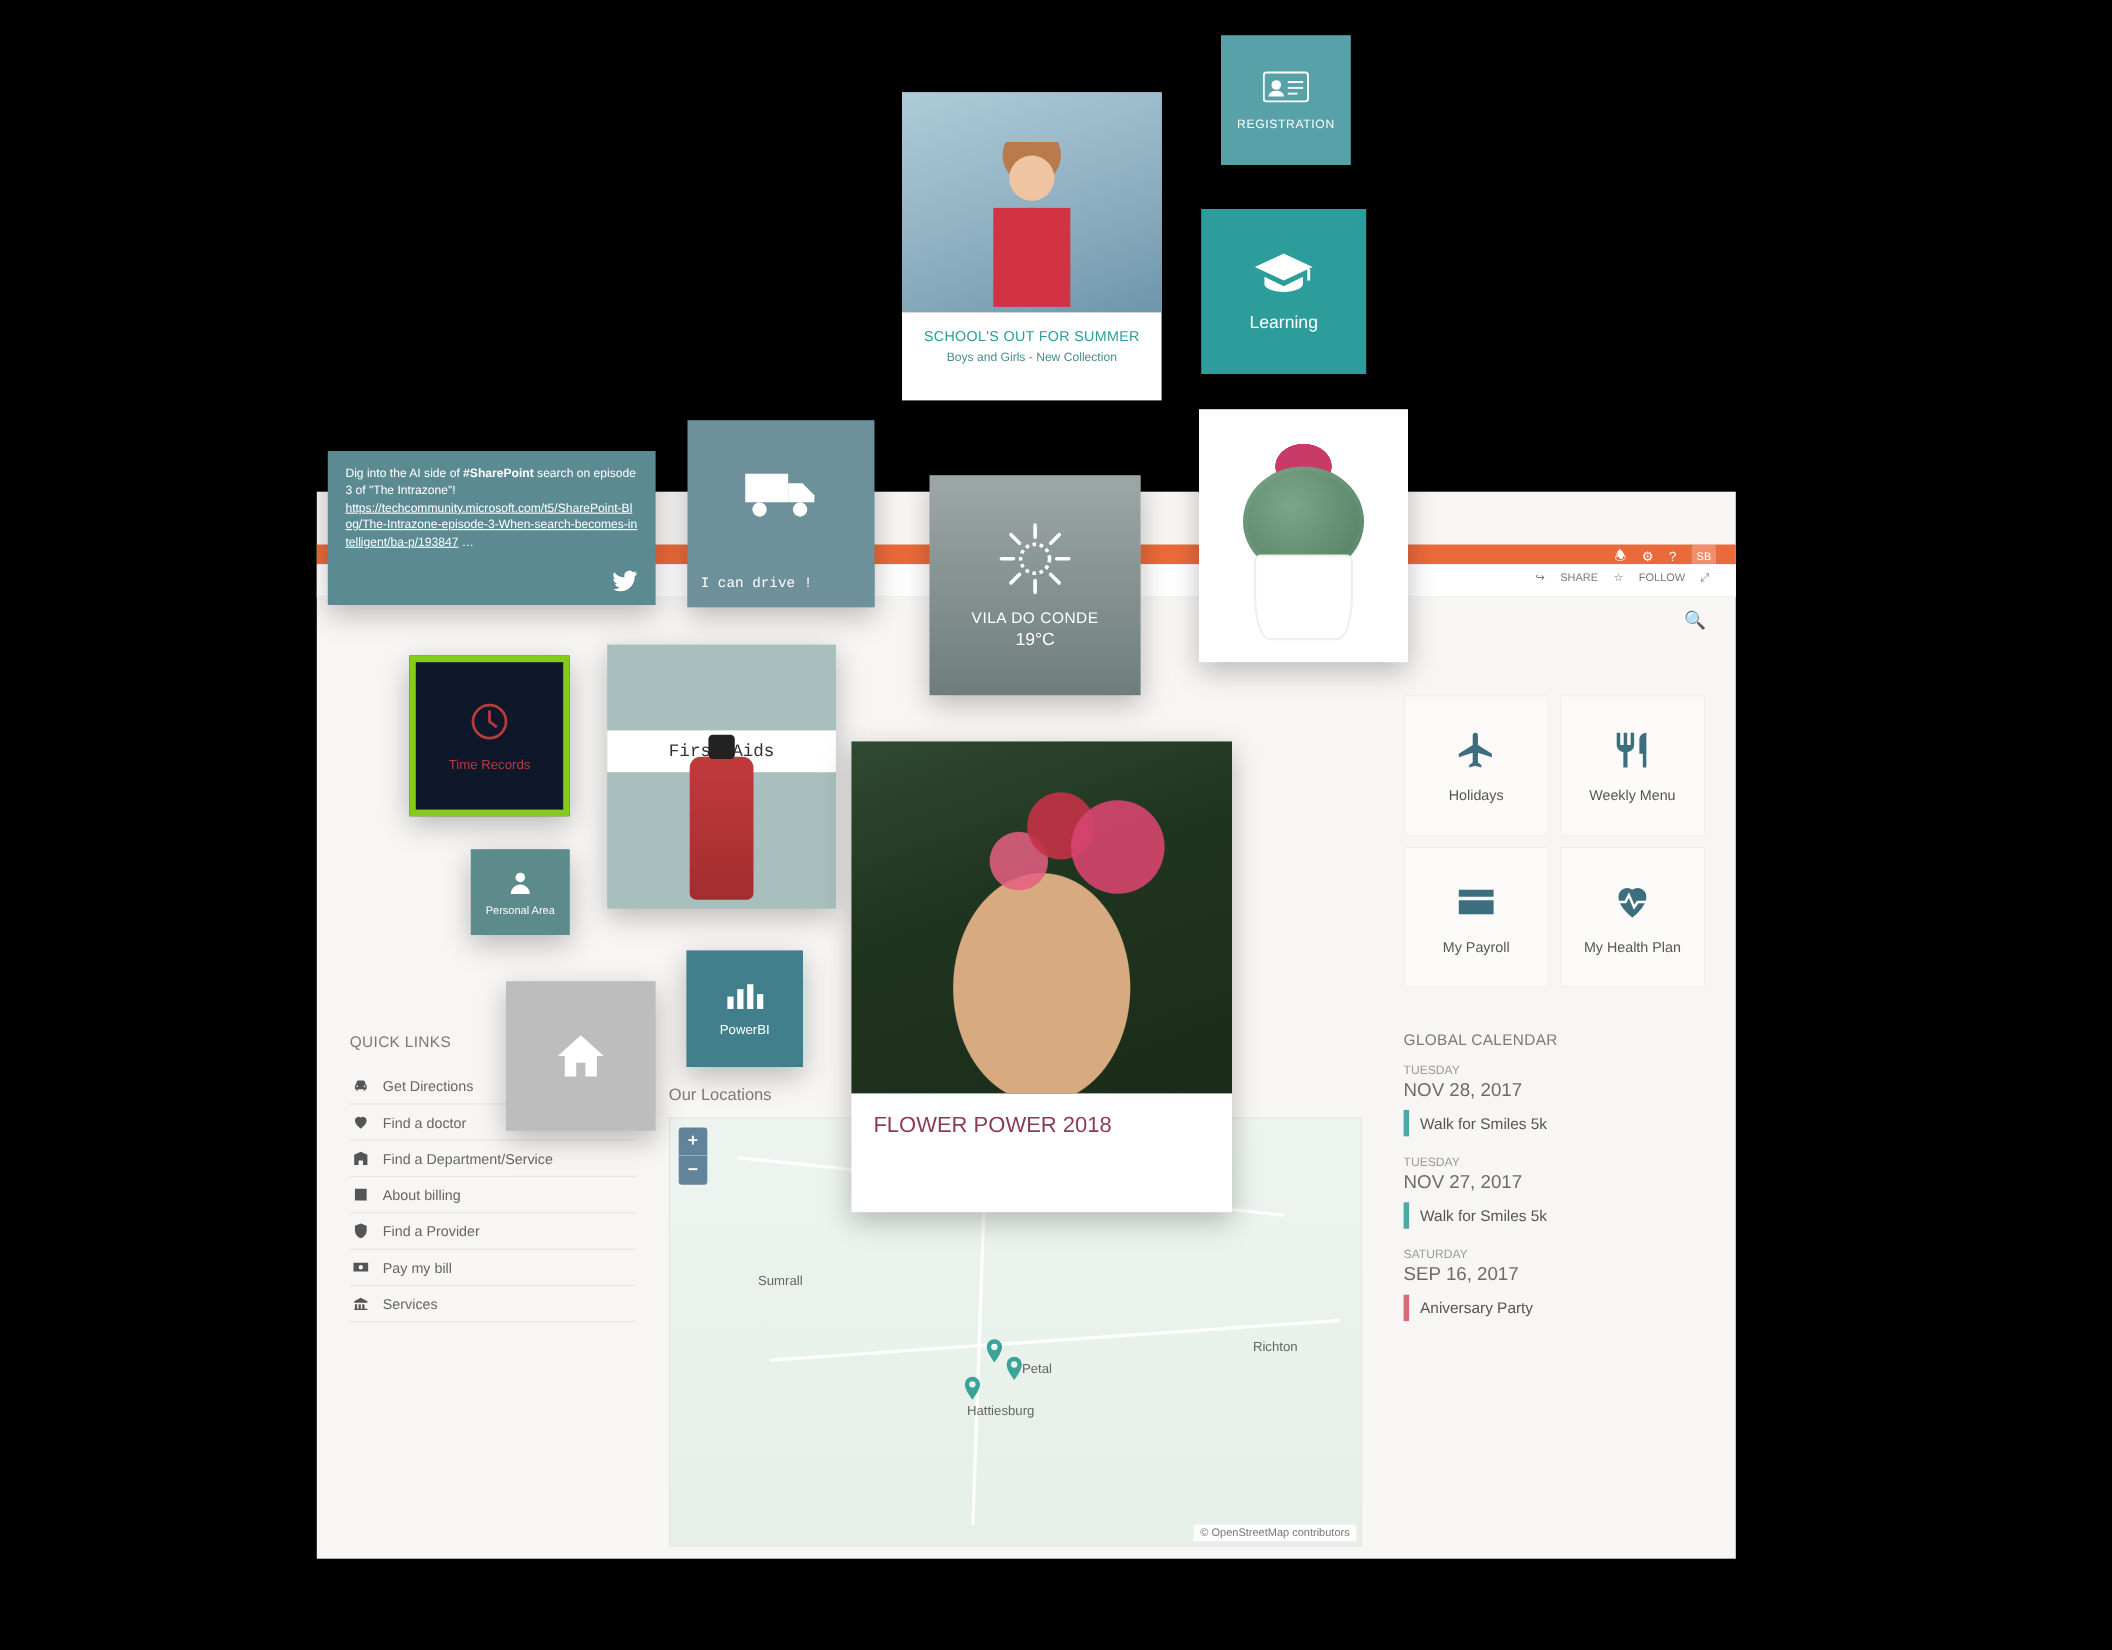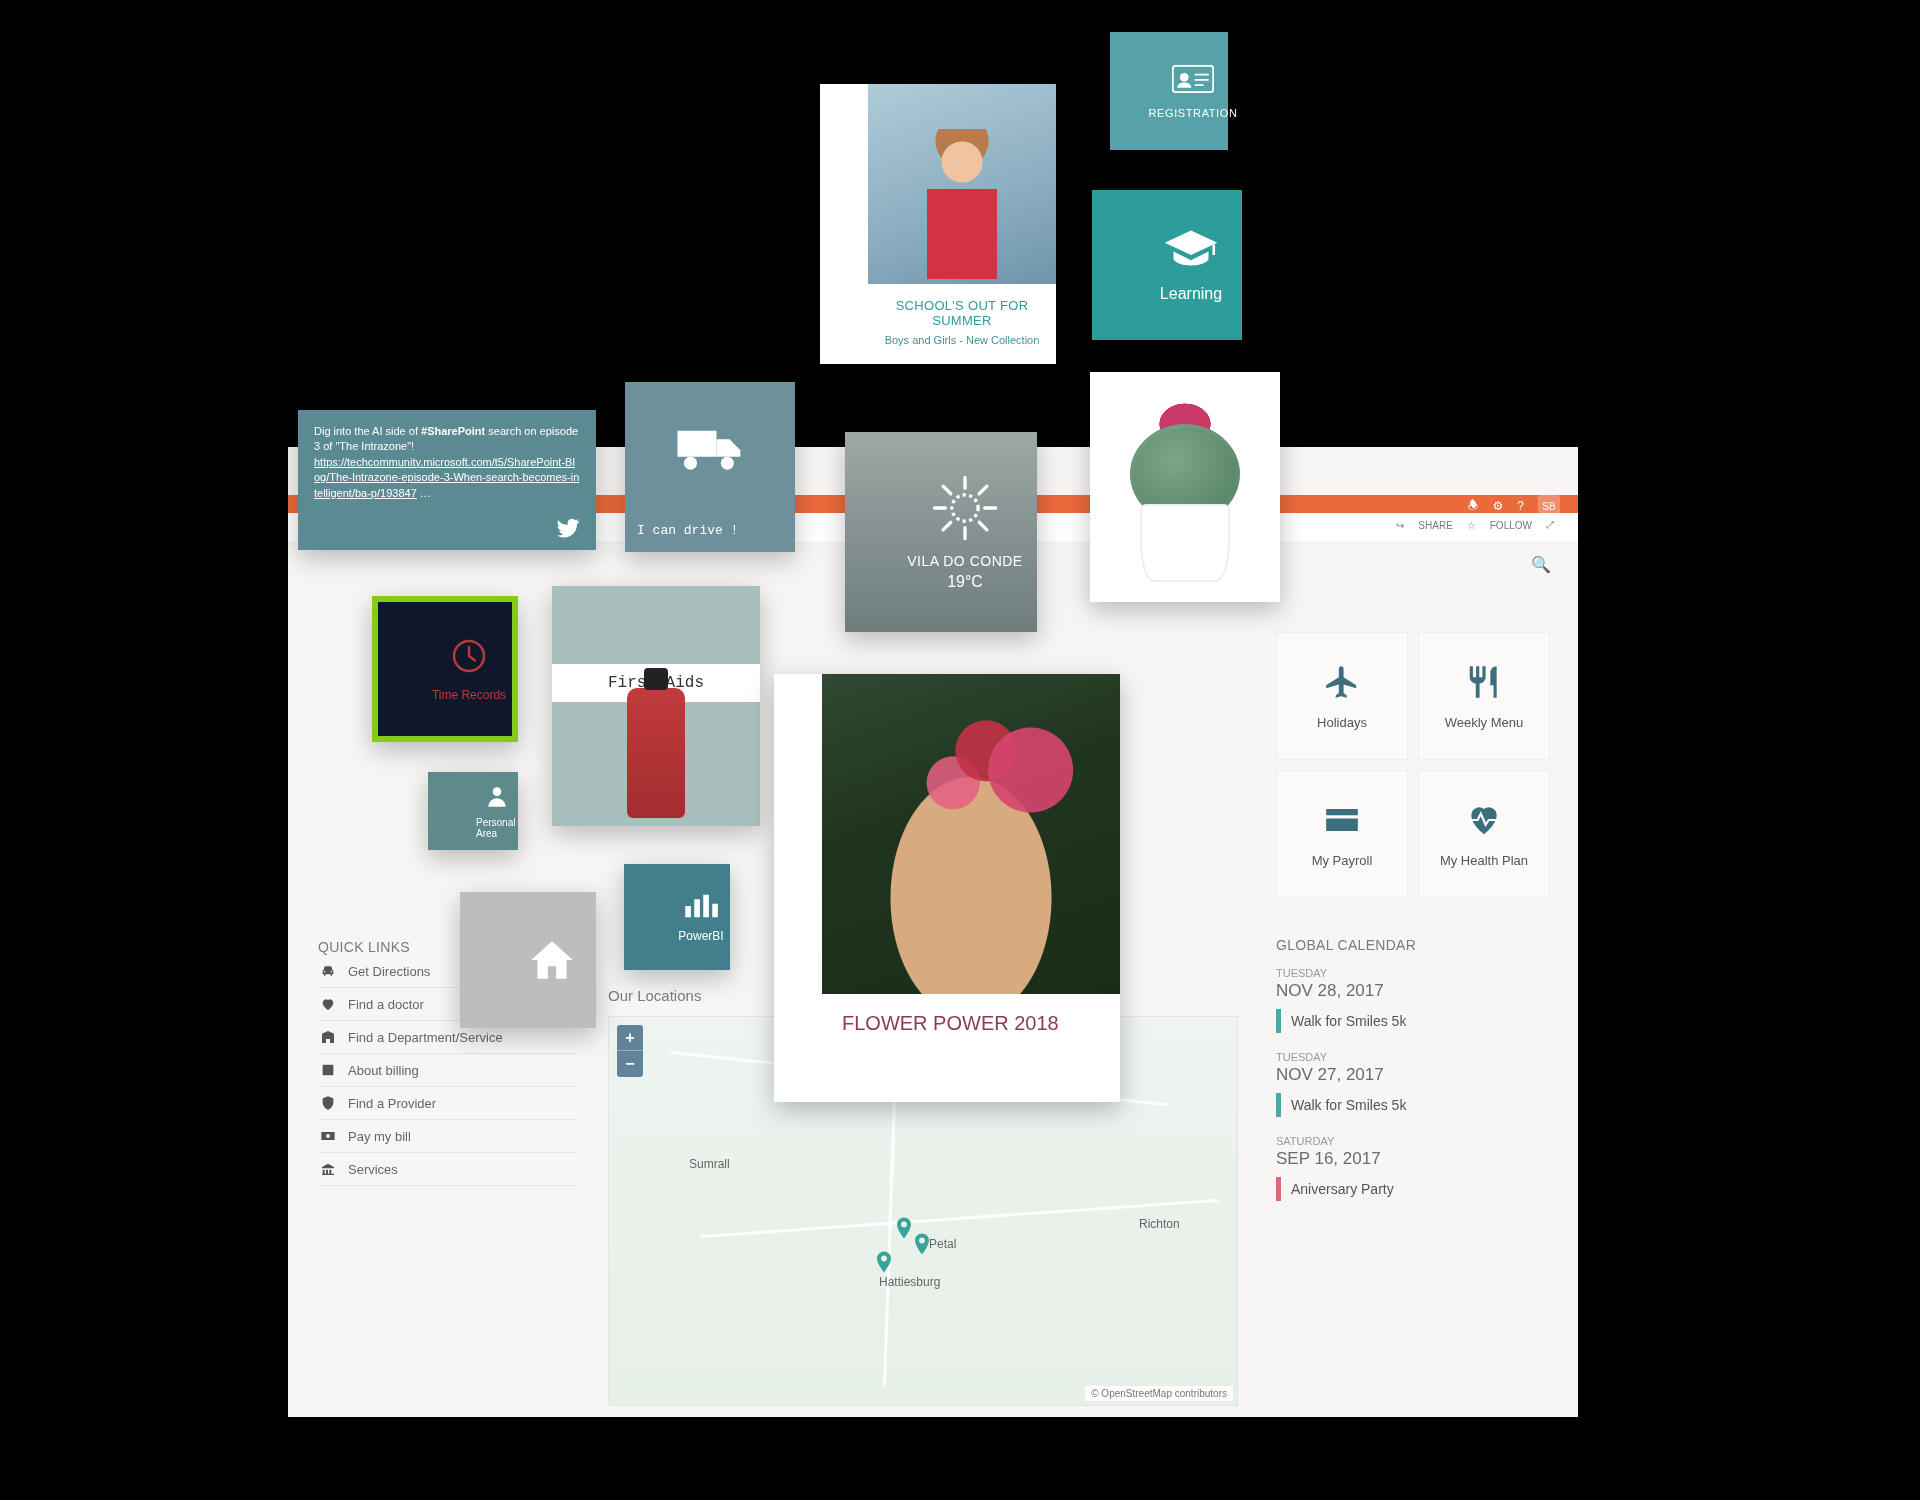--- a/index.html
+++ b/index.html
@@ -114,21 +114,21 @@
   .cal-event.red { border-left-color: #d96a77; }
 
   
   .quicklinks {
     position: absolute;
     left: 30px;
     top: 492px;
     width: 260px;
     color: #6d6d6d;
   }
-  .quicklinks h3 { font-size: 14px; font-weight: 500; color: #7a7a7a; letter-spacing: .3px; }
+  .quicklinks h3 { font-size: 14px; font-weight: 500; color: #7a7a7a; letter-spacing: .3px; margin-bottom: 16px; }
   .ql-item {
     display: flex; align-items: center; gap: 12px;
     padding: 8px 2px;
     border-bottom: 1px solid #e5e5e5;
     font-size: 13px; color: #666;
   }
   .ql-item svg { width: 16px; height: 16px; flex: 0 0 16px; fill: #555; }
 
   
   .locations {
@@ -164,21 +164,21 @@
     position:absolute; right:4px; bottom:4px;
     background:rgba(255,255,255,.85);
     font-size:10px; color:#777; padding:2px 6px;
   }
   .map-road {
     position:absolute; background:rgba(255,255,255,.9);
     border-radius:2px;
   }
 
   
-  .tile { position:absolute; box-shadow: 0 8px 24px rgba(0,0,0,.25); padding-left: 48px; }
+  .tile { position:absolute; box-shadow: 0 8px 24px rgba(0,0,0,.25); }
 
   
   .t-reg {
     left: 830px; top: 0; width: 118px; height: 118px;
     background:#56a2a8; color:#fff;
     display:flex; flex-direction:column; align-items:center; justify-content:center; gap:12px;
     font-size: 11px; letter-spacing:.6px;
   }
   .t-reg svg { width:42px; height:32px; }
 

